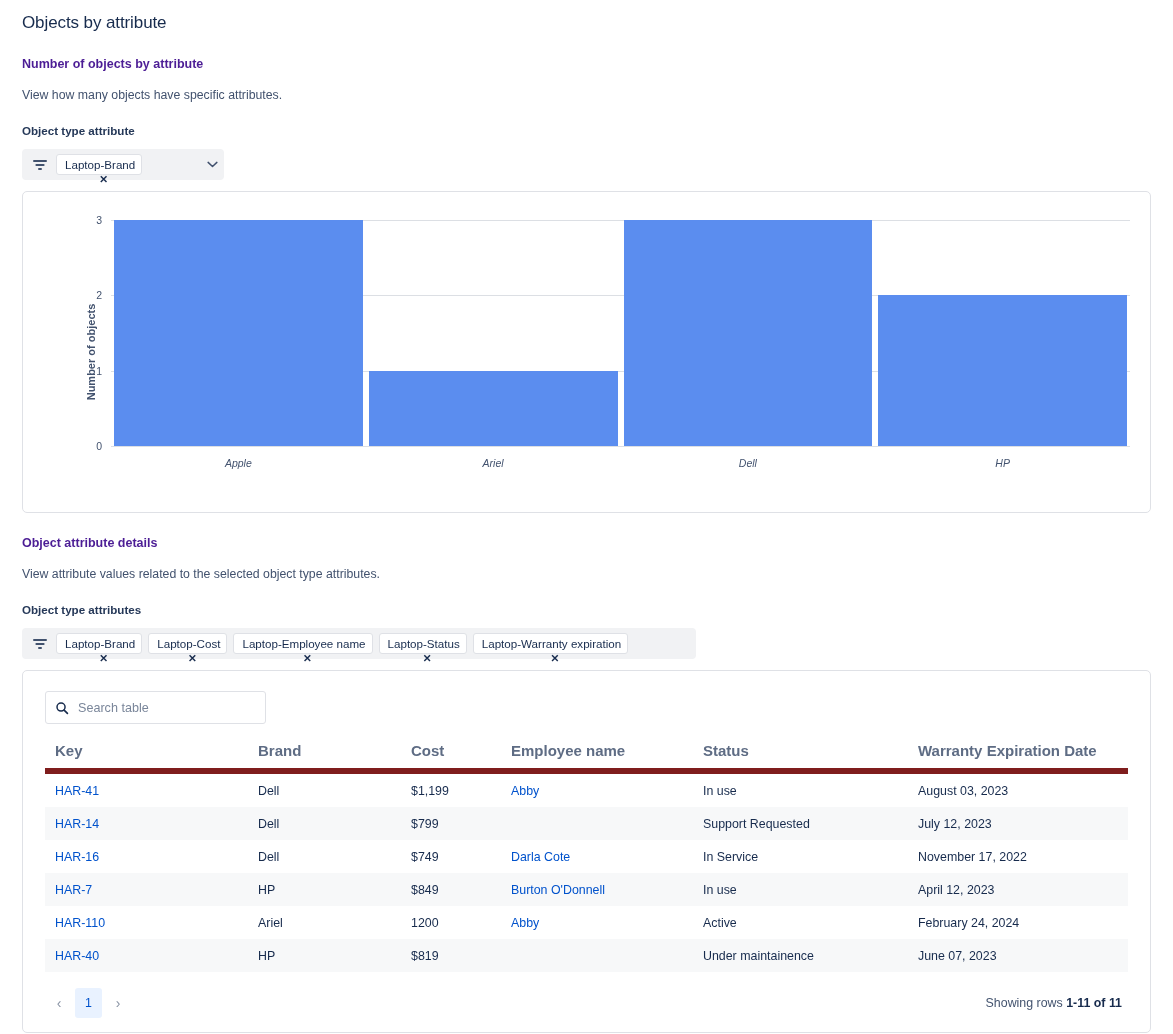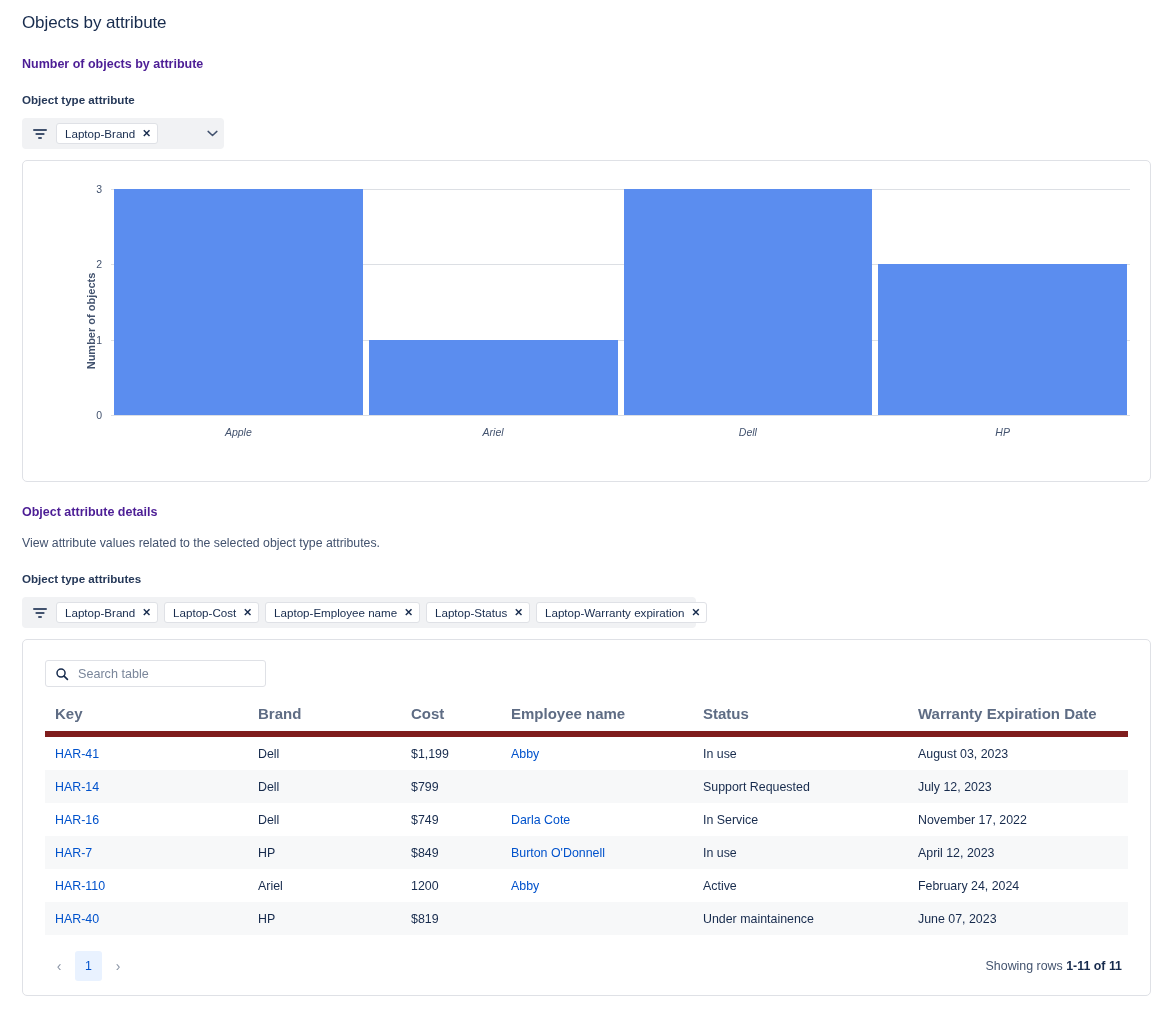--- a/index.html
+++ b/index.html
@@ -74,20 +74,21 @@
     background: #FFFFFF;
     border: 1px solid #DFE1E6;
     border-radius: 3px;
     height: 21px;
     padding: 0 6px 0 8px;
     font-size: 11.6px;
     color: #172B4D;
     white-space: nowrap;
     margin-right: 6px;
     line-height: 19px;
+    flex-direction: column;
   }
   .chip:last-of-type { margin-right: 0; }
   .chip-x {
     margin-left: 7px;
     font-size: 10.5px;
     font-weight: 700;
     color: #172B4D;
     line-height: 1;
     cursor: pointer;
   }
@@ -160,21 +161,21 @@
     text-align: center;
     font-size: 10.5px;
     color: #42526E;
   }
 
   
   .table-card { margin-top: 11px; padding: 20px 22px 14px 22px; }
   .search-wrap {
     position: relative;
     width: 221px;
-    height: 27px;
+    height: 33px;
     margin-bottom: 18px;
   }
   .search-box {
     width: 100%; height: 100%;
     border: 1px solid #DFE1E6;
     border-radius: 3px;
     background: #fff;
     display: flex; align-items: center;
     padding-left: 32px;
     font-size: 12.6px;
@@ -239,20 +240,21 @@
 </style>
 </head>
 <body>
 
 <div class="page">
 
   <h1 class="page-title">Objects by attribute</h1>
 
   
   <h2 class="section-heading">Number of objects by attribute</h2>
+  <p class="section-desc">View how many objects have specific attributes.</p>
   <div class="field-label">Object type attribute</div>
 
   <div class="filter-select">
     <span class="funnel-icon">
       <svg viewBox="0 0 16 14" width="16" height="14" aria-hidden="true">
         <rect x="1" y="2" width="14" height="2.1" rx="1" fill="#42526E"></rect>
         <rect x="3.4" y="6" width="9.2" height="2.1" rx="1" fill="#42526E"></rect>
         <rect x="6" y="10" width="4" height="2.1" rx="1" fill="#42526E"></rect>
       </svg>
     </span>

